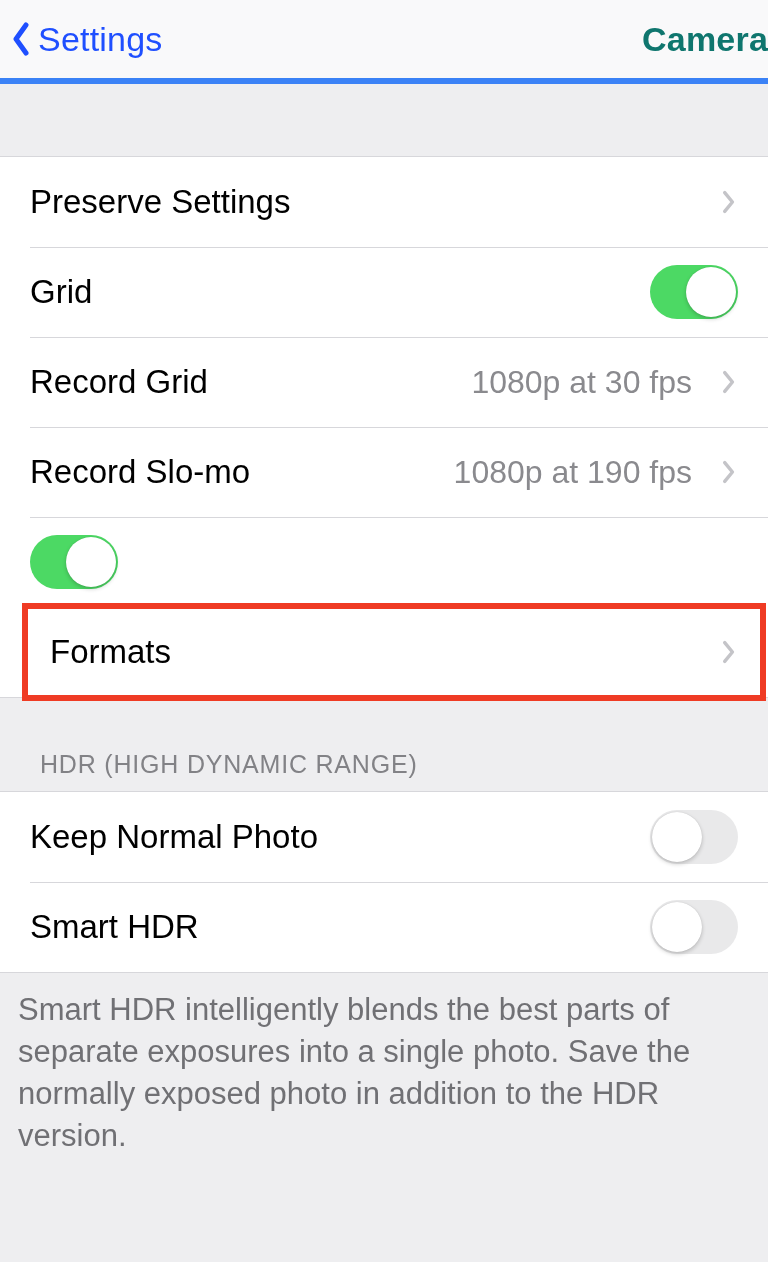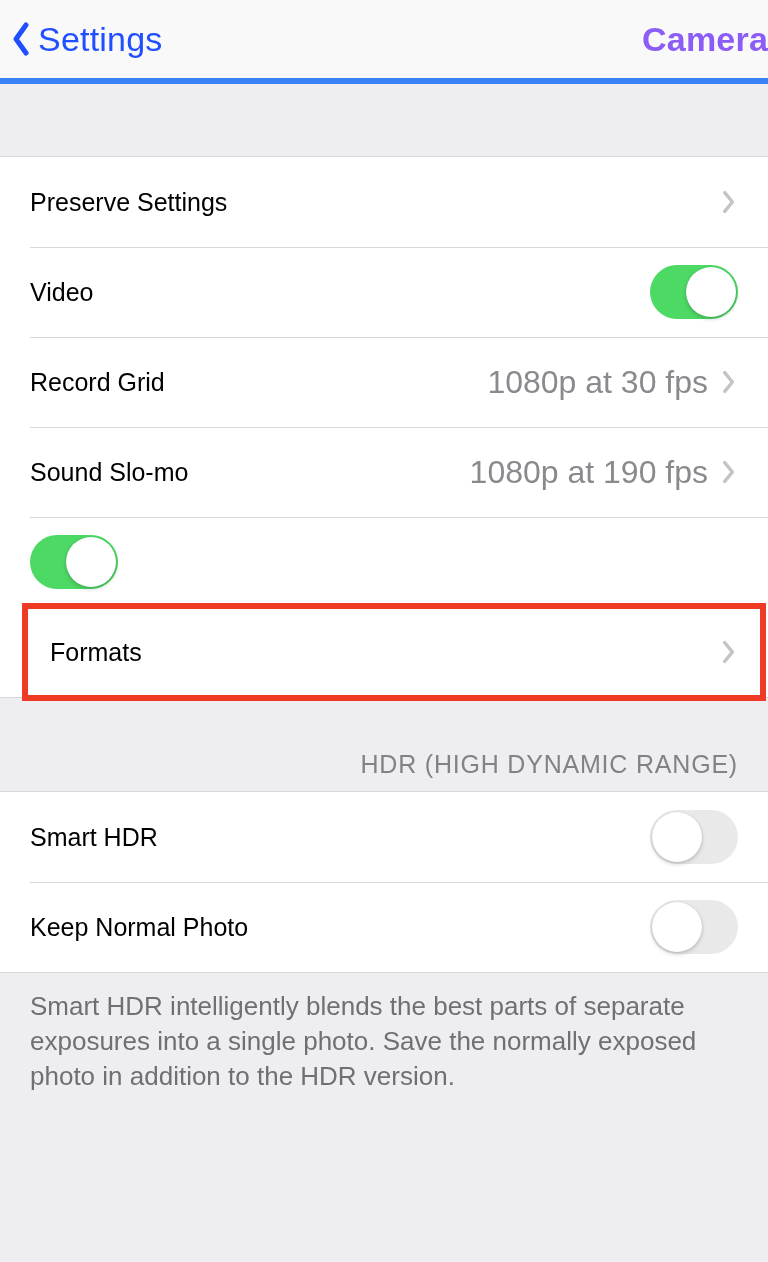--- a/index.html
+++ b/index.html
@@ -49,21 +49,21 @@
     .navbar .back .chevron svg {
       stroke: #1f4fff;
       stroke-width: 5;
       fill: none;
       stroke-linecap: round;
       stroke-linejoin: round;
     }
     .navbar .title {
       font-size: 34px;
       font-weight: 600;
-      color: #8b5cf6;
+      color: #0f766e;
       letter-spacing: 0.2px;
     }
 
     
     .spacer-top {
       height: 72px;
       background: #eeeef0;
     }
 
     
@@ -84,28 +84,28 @@
       content: "";
       position: absolute;
       top: 0;
       left: 30px;
       right: 0;
       height: 1px;
       background: #d7d7db;
     }
     .row .label {
       flex: 1;
-      font-size: 25px;
+      font-size: 33px;
       color: #000;
       font-weight: 400;
     }
     .row .detail {
       font-size: 32px;
       color: #8a8a8e;
-      margin-right: 12px;
+      margin-right: 28px;
     }
 
     .disclosure {
       width: 18px;
       height: 30px;
       display: flex;
       align-items: center;
       justify-content: center;
     }
     .disclosure svg {
@@ -141,31 +141,30 @@
     }
     .toggle.on .knob {
       right: 2px;
     }
     .toggle.off .knob {
       left: 2px;
     }
 
     
     .section-header {
-      padding: 52px 30px 12px 30px;
+      padding: 52px 30px 12px 40px;
       font-size: 25px;
       letter-spacing: 0.8px;
       color: #828286;
-      text-align: right;
     }
 
     
     .section-footer {
-      padding: 16px 30px 40px 30px;
-      font-size: 26px;
+      padding: 16px 30px 40px 18px;
+      font-size: 31px;
       line-height: 1.35;
       color: #707074;
     }
 
     
     .highlight {
       position: absolute;
       border: 6px solid #ef3b24;
       pointer-events: none;
       z-index: 10;
@@ -197,39 +196,39 @@
   <div class="row">
     <span class="label">Preserve Settings</span>
     <span class="disclosure">
       <svg viewBox="0 0 16 28" width="14" height="24">
           <polyline points="3,3 12,14 3,25"></polyline>
         </svg>
     </span>
   </div>
 
   <div class="row">
-    <span class="label">Video</span>
+    <span class="label">Grid</span>
     <div class="toggle on">
         <div class="knob"></div>
       </div>
   </div>
 
 
   <div class="row">
     <span class="label">Record Grid</span>
     <span class="detail">1080p at 30 fps</span>
     <span class="disclosure">
       <svg viewBox="0 0 16 28" width="14" height="24">
           <polyline points="3,3 12,14 3,25"></polyline>
         </svg>
     </span>
   </div>
 
   <div class="row">
-    <span class="label">Sound Slo-mo</span>
+    <span class="label">Record Slo-mo</span>
     <span class="detail">1080p at 190 fps</span>
     <span class="disclosure">
       <svg viewBox="0 0 16 28" width="14" height="24">
           <polyline points="3,3 12,14 3,25"></polyline>
         </svg>
     </span>
   </div>
 
   <div class="row">
     <div class="toggle on">
@@ -249,28 +248,28 @@
     <div class="highlight" style="top:-4px; left:2px; right:2px; bottom:-4px;"></div>
   </div>
 
 </div>
 
 <div class="section-header">HDR (HIGH DYNAMIC RANGE)</div>
 
 <div class="group">
 
   <div class="row">
+    <span class="label">Keep Normal Photo</span>
+    <div class="toggle off">
+        <div class="knob"></div>
+      </div>
+  </div>
+
+  <div class="row">
     <span class="label">Smart HDR</span>
     <div class="toggle off">
         <div class="knob"></div>
       </div>
   </div>
 
-  <div class="row">
-    <span class="label">Keep Normal Photo</span>
-    <div class="toggle off">
-        <div class="knob"></div>
-      </div>
-  </div>
-
 </div>
 
 <div class="section-footer">Smart HDR intelligently blends the best parts of separate exposures into a single photo. Save the normally exposed photo in addition to the HDR version.</div>
 
 </body></html>

